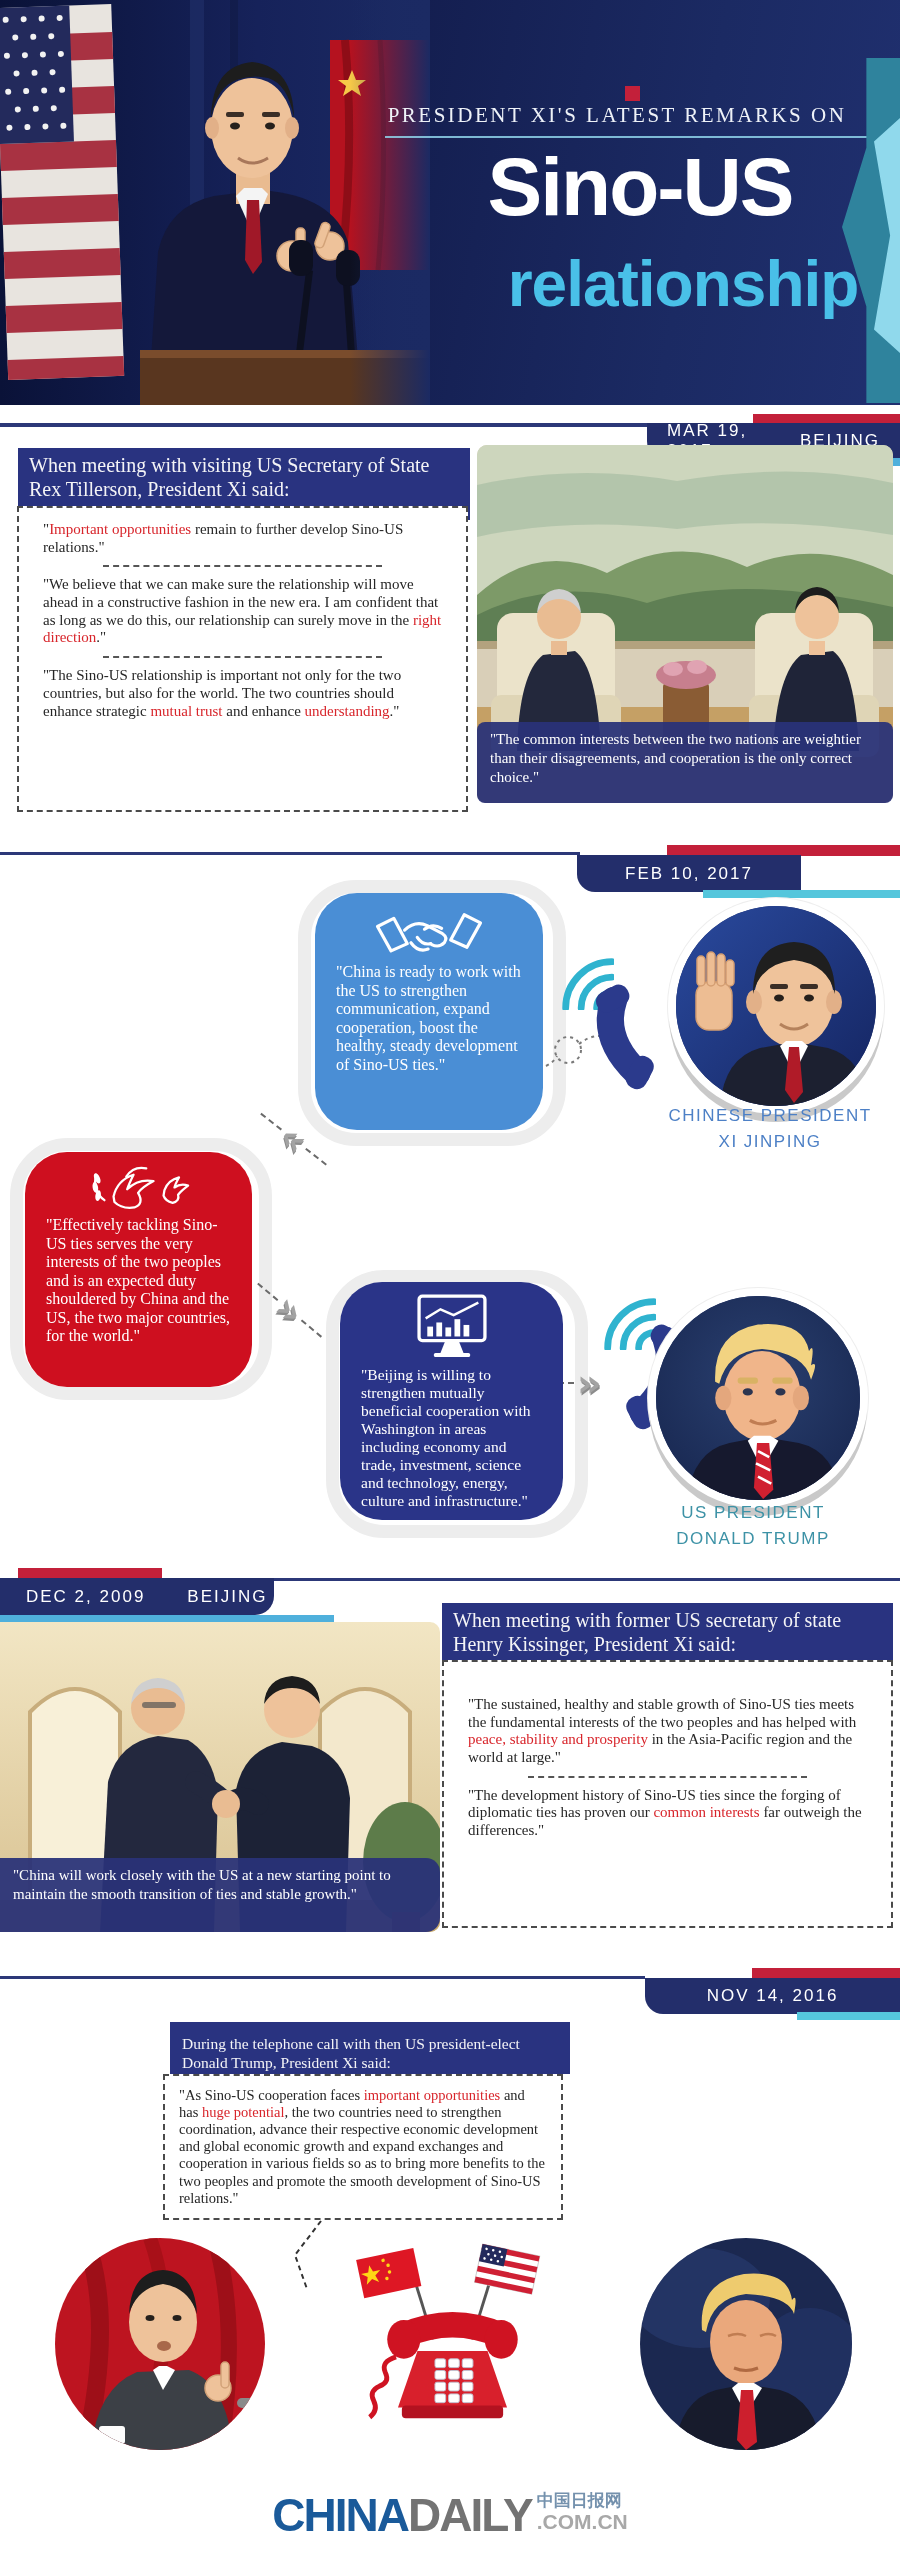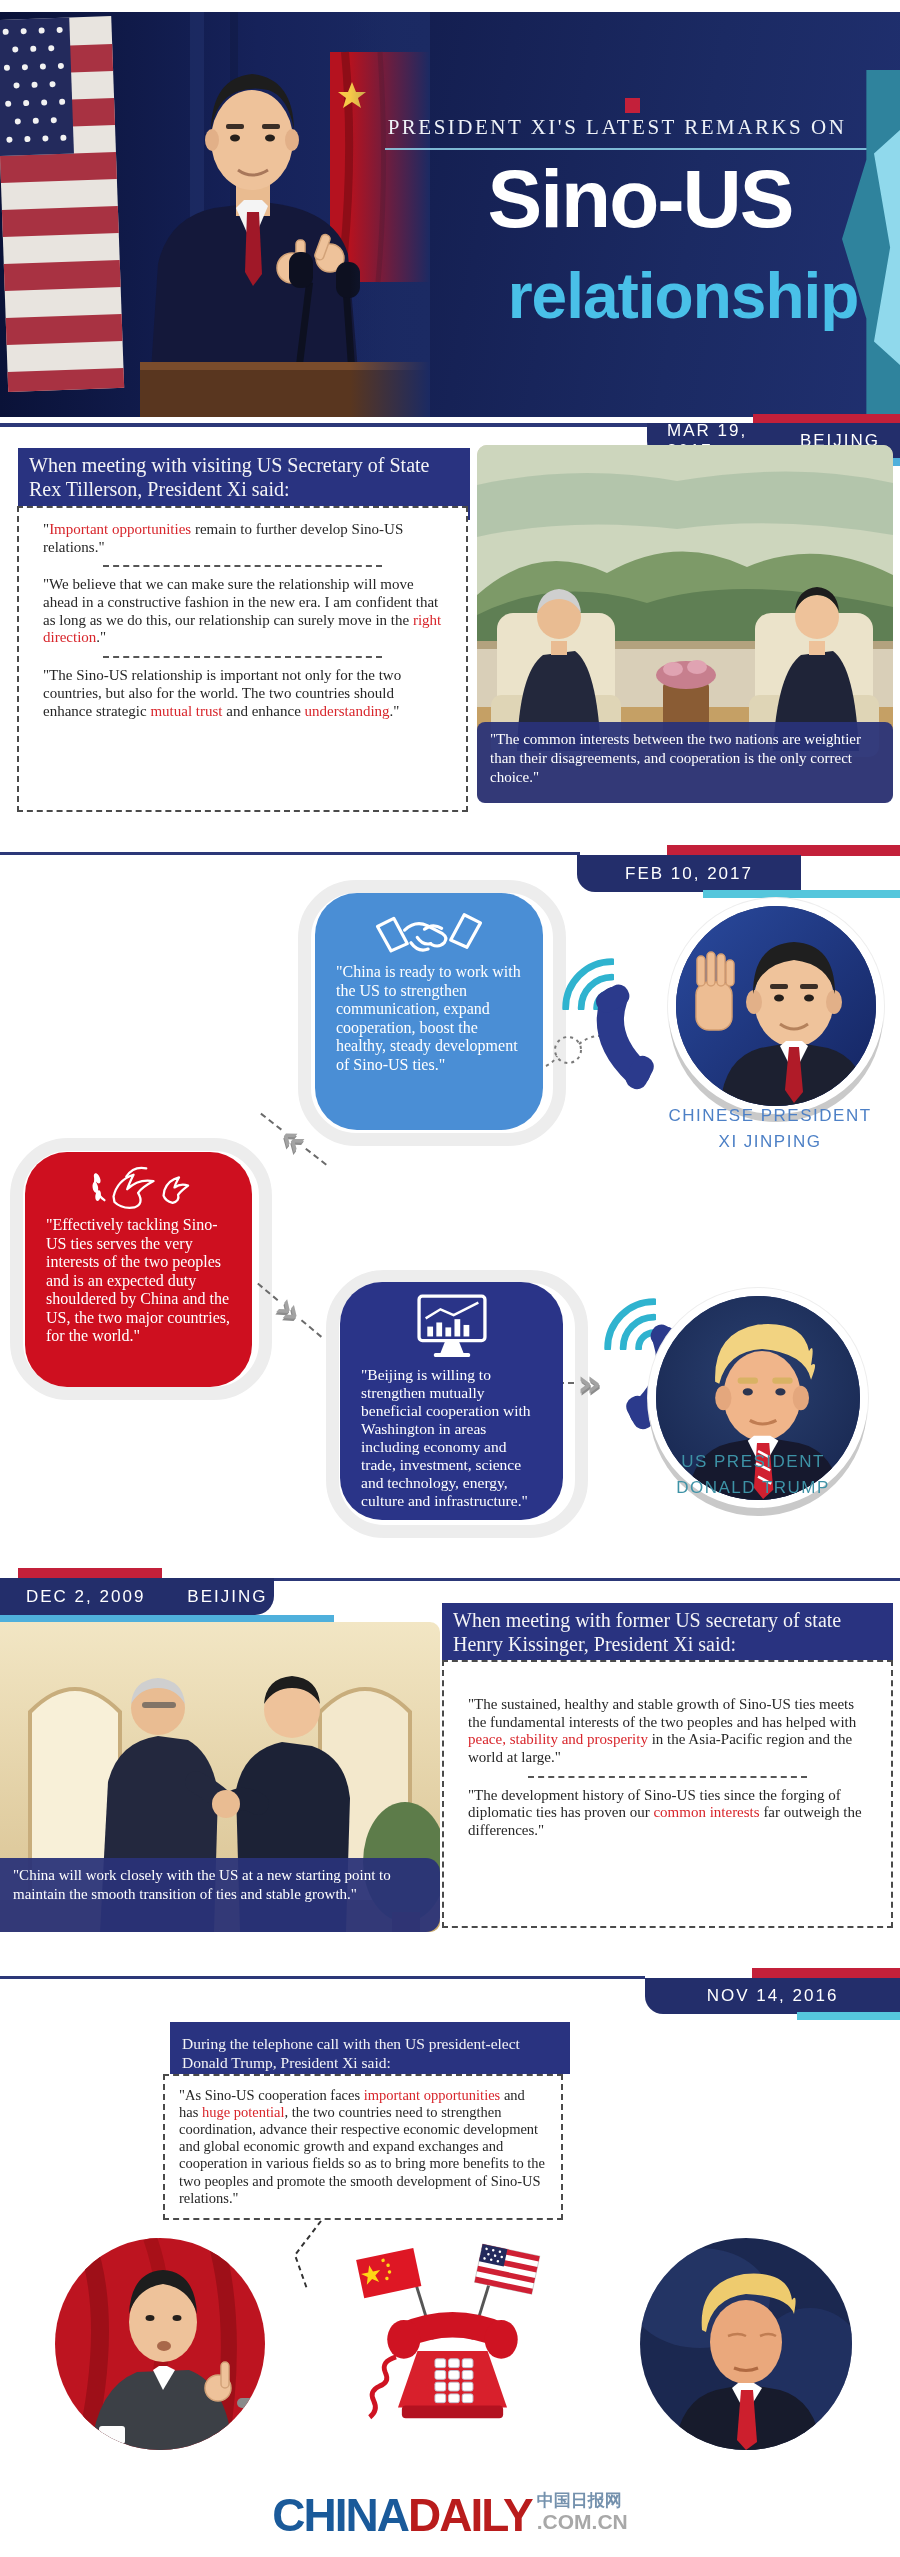--- a/index.html
+++ b/index.html
@@ -1,21 +1,21 @@
 <!DOCTYPE html>
 <html><head>
 <meta charset="utf-8">
 <style>
   html,body{margin:0;padding:0;background:#fff;}
   #page{position:relative;width:900px;height:2557px;background:#fff;overflow:hidden;
         font-family:"Liberation Serif",serif;-webkit-font-smoothing:antialiased;}
   .abs{position:absolute;}
   
   #header{left:0;top:0;width:900px;height:405px;
-          background:linear-gradient(100deg,#0c1440 0%,#131d4e 40%,#1b2a63 75%,#203070 100%);margin-top:12px;}
+          background:linear-gradient(100deg,#0c1440 0%,#131d4e 40%,#1b2a63 75%,#203070 100%);}
   #header-photo{left:0;top:0;width:430px;height:405px;}
   #kicker{left:382px;top:103px;width:470px;text-align:center;color:#eef2f8;
           font-size:21px;letter-spacing:2.5px;font-family:"Liberation Serif",serif;}
   #kicker-line{left:385px;top:136px;width:505px;height:2px;background:#8fd3ea;opacity:.85;}
   #hdr-red-sq{left:625px;top:86px;width:15px;height:15px;background:#c3203a;}
   #title1{left:430px;top:146px;width:420px;text-align:center;color:#fff;
           font-family:"Liberation Sans",sans-serif;font-weight:bold;font-size:82px;
           letter-spacing:-2px;line-height:1;}
   #title2{left:468px;top:252px;width:430px;text-align:center;color:#49c0e8;
           font-family:"Liberation Sans",sans-serif;font-weight:bold;font-size:64px;
@@ -53,21 +53,21 @@
   #xi-label{color:#4d80c6;}
   #trump-label{color:#3d92a6;}
   .flow{display:flex;align-items:center;gap:3px;}
   .flow .dashline{border-top:2px dashed #6a6a6a;width:26px;height:0;}
   .flow-arrow{font-family:"DejaVu Sans",sans-serif;font-weight:bold;font-size:38px;
               color:#a3a3a3;line-height:.8;text-shadow:1px 2px 0 #8c8c8c;}
   
   #footer-logo{left:0;top:2492px;width:900px;display:flex;justify-content:center;
                align-items:flex-start;font-family:"Liberation Sans",sans-serif;}
   .logo-china{font-weight:bold;font-size:46px;letter-spacing:-2px;color:#1a5a9a;line-height:1;}
-  .logo-daily{font-weight:bold;font-size:46px;letter-spacing:-2px;color:#b91c1c;line-height:1;}
+  .logo-daily{font-weight:bold;font-size:46px;letter-spacing:-2px;color:#737373;line-height:1;}
   .logo-col{display:flex;flex-direction:column;margin-left:5px;}
   .logo-cn{font-weight:bold;font-size:17px;color:#7491ad;line-height:1.1;}
   .logo-domain{font-weight:bold;font-size:21px;color:#a8a8a8;line-height:1;}
 </style>
 </head>
 <body>
 
 <div id="page">
 
   <div id="header" class="abs">
@@ -369,21 +369,21 @@
         <ellipse cx="122" cy="94" rx="5" ry="3.5" fill="#2c3550"></ellipse>
       <path d="M92 122 Q104 129 118 122" stroke="#c07d52" stroke-width="3" fill="none"></path>
       <path d="M30 200 Q36 152 72 144 L104 138 L140 144 Q176 152 182 200 Z" fill="#16192e"></path>
       <polygon points="90,142 104,170 120,142 112,137 96,137" fill="#fff"></polygon>
       <polygon points="99,144 111,144 115,190 105,199 96,188" fill="#d02030"></polygon>
       <line x1="100" y1="152" x2="111" y2="158" stroke="#fff" stroke-width="2.5"></line>
       <line x1="98" y1="164" x2="112" y2="171" stroke="#fff" stroke-width="2.5"></line>
       <line x1="100" y1="177" x2="113" y2="184" stroke="#fff" stroke-width="2.5"></line>
     </svg>
   </div>
-  <div id="trump-label" class="plabel abs" style="left:628px;top:1449px;width:250px;">
+  <div id="trump-label" class="plabel abs" style="left:628px;top:1500px;width:250px;">
     <div>US PRESIDENT</div>
     <div>DONALD TRUMP</div>
   </div>
 
   <div class="acc-red abs" style="left:18px;top:1568px;width:144px;height:10px;"></div>
   <div class="datebar abs" style="left:0;top:1578px;width:274px;height:37px;border-radius:0 0 19px 0;padding:0 0 0 26px;gap:42px;box-sizing:border-box;">
     <span>DEC 2, 2009</span>
     <span>BEIJING</span>
   </div>
   <div class="divline abs" style="left:274px;top:1578px;width:626px;height:3px;"></div>

